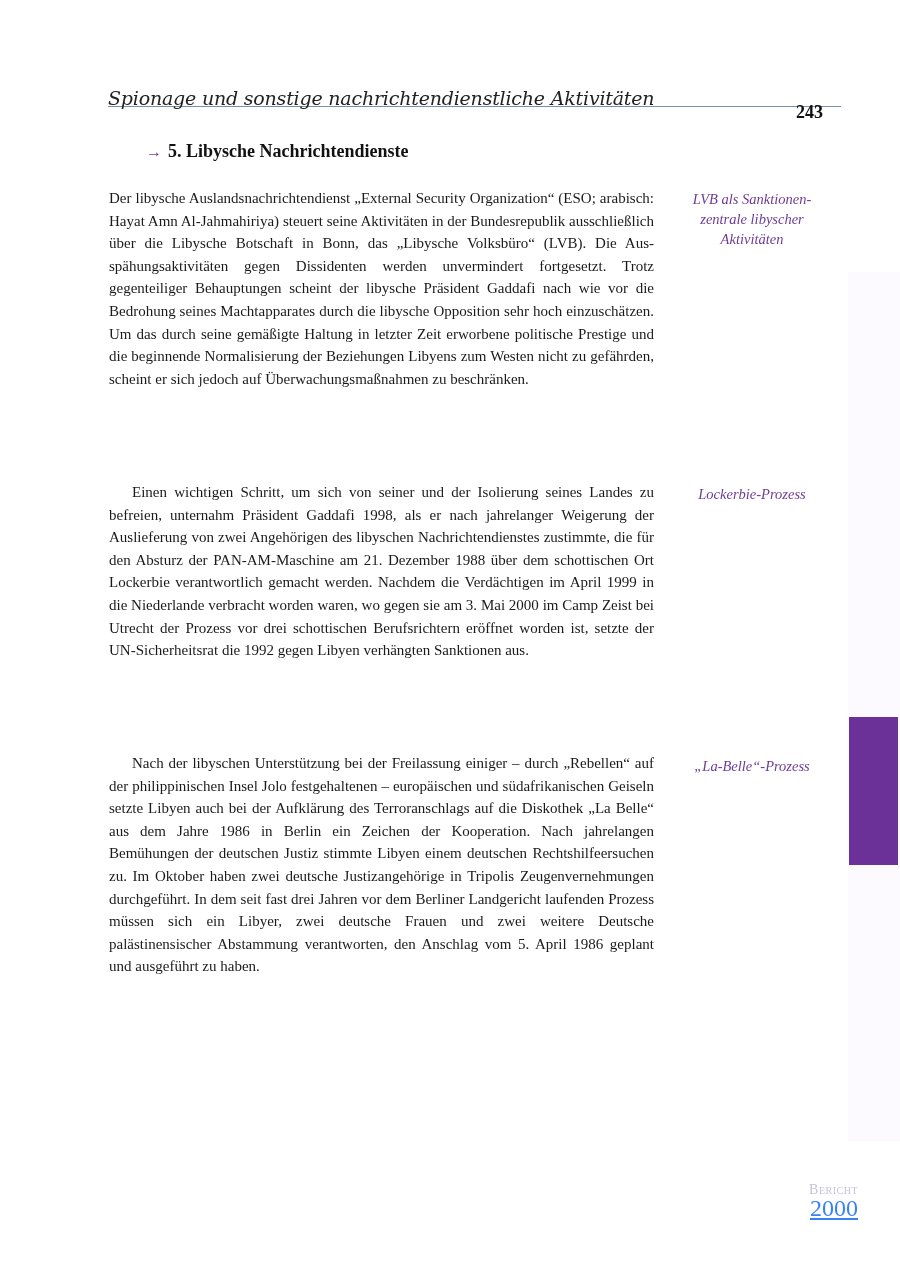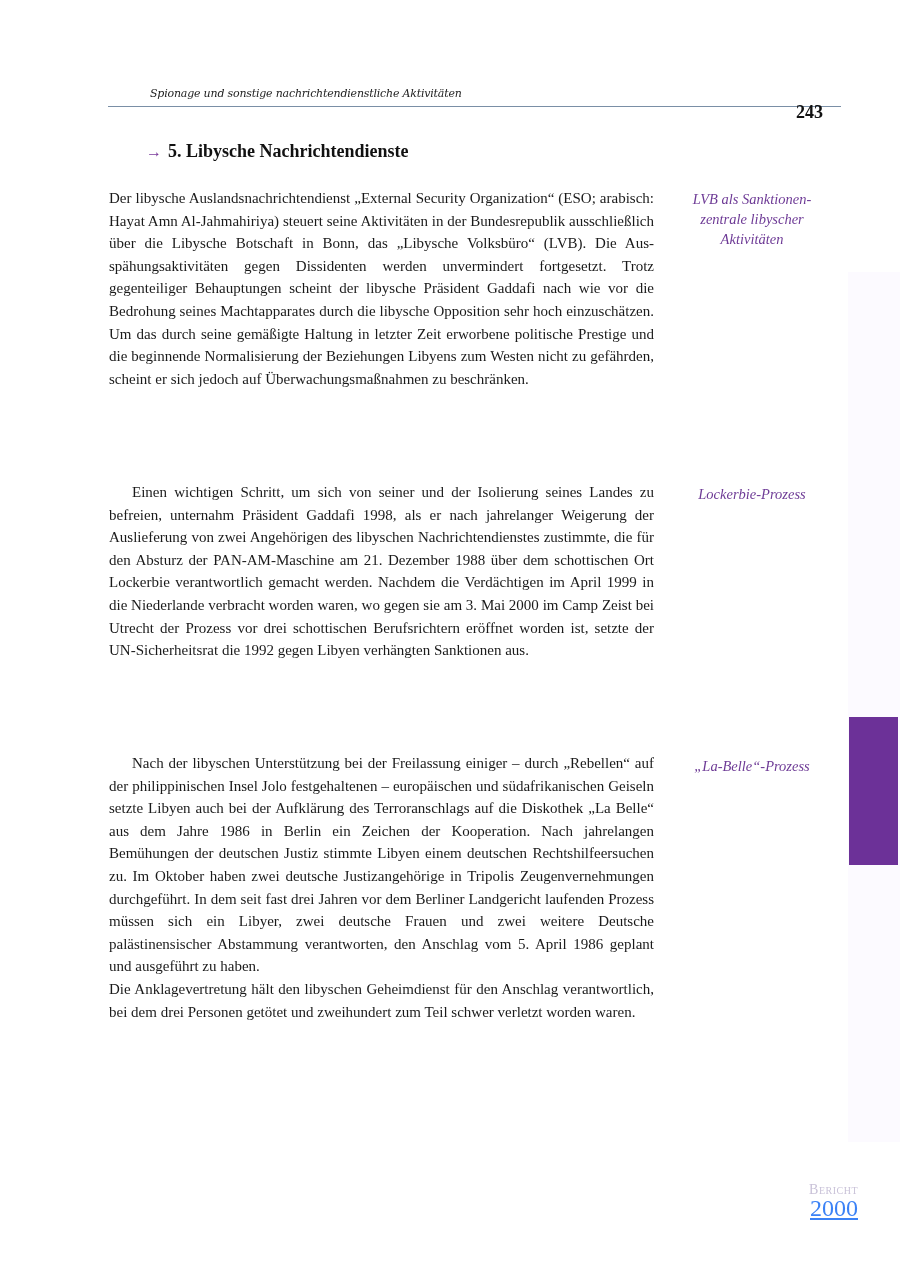--- a/index.html
+++ b/index.html
@@ -1,21 +1,21 @@
 <!DOCTYPE html>
 <html><head>
 <meta charset="utf-8">
 <style>
   html, body { margin: 0; padding: 0; background: #ffffff; }
   body { width: 900px; height: 1262px; position: relative; overflow: hidden;
          font-family: "DejaVu Serif", "Liberation Serif", serif; color: #1a1a1a; }
   .page-header { position: absolute; left: 108px; top: 86px; width: 733px; height: 20px;
                  border-bottom: 1px solid #7a8fa6; }
-  .running-title { position: absolute; left: 0; top: 1px; font-style: italic; font-size: 11px;
-                   font-family: "DejaVu Serif", serif; color: #222; letter-spacing: -0.2px; margin-left: 42px; }
+  .running-title { position: absolute; left: 0; top: 1px; font-style: italic; font-size: 19px;
+                   font-family: "DejaVu Serif", serif; color: #222; letter-spacing: -0.2px; }
   .page-number { position: absolute; right: 18px; top: 16px; font-weight: bold; font-size: 18px;
                  font-family: "Liberation Serif", serif; color: #111; }
   .section-heading { position: absolute; left: 146px; top: 141px; font-size: 18px; font-weight: bold;
                      font-family: "Liberation Serif", serif; color: #111; display: flex; align-items: center; gap: 6px; }
   .arrow-icon { color: #7a3a9a; font-size: 16px; font-weight: bold; }
   .body-col { position: absolute; left: 109px; width: 545px; font-family: "Liberation Serif", serif;
               font-size: 15px; line-height: 22.6px; text-align: justify; hyphens: manual; color: #1a1a1a; }
   .body-col p { margin: 0; }
   .indent { text-indent: 23px; }
   .p1 { top: 187px; }
@@ -51,21 +51,20 @@
 <div class="body-col p1">
   <p>Der libysche Auslandsnachrichtendienst „External Security Orga­nization“ (ESO; arabisch: Hayat Amn Al-Jahmahiriya) steuert seine Aktivitäten in der Bundesrepublik ausschließlich über die Libysche Botschaft in Bonn, das „Libysche Volksbüro“ (LVB). Die Aus­spähungsaktivitäten gegen Dissidenten werden unvermindert fort­gesetzt. Trotz gegenteiliger Behauptungen scheint der libysche Präsident Gaddafi nach wie vor die Bedrohung seines Macht­apparates durch die libysche Opposition sehr hoch einzuschätzen. Um das durch seine gemäßigte Haltung in letzter Zeit erworbene politische Prestige und die beginnende Normalisierung der Be­ziehungen Libyens zum Westen nicht zu gefährden, scheint er sich jedoch auf Überwachungsmaßnahmen zu beschränken.</p>
 </div>
 
 <div class="body-col p2">
   <p class="indent">Einen wichtigen Schritt, um sich von seiner und der Isolierung seines Landes zu befreien, unternahm Präsident Gaddafi 1998, als er nach jahrelanger Weigerung der Auslieferung von zwei Angehörigen des libyschen Nachrichtendienstes zustimmte, die für den Absturz der PAN-AM-Maschine am 21. Dezember 1988 über dem schottischen Ort Lockerbie verantwortlich gemacht werden. Nachdem die Verdächtigen im April 1999 in die Niederlande verbracht worden waren, wo gegen sie am 3. Mai 2000 im Camp Zeist bei Utrecht der Prozess vor drei schottischen Berufsrichtern eröffnet worden ist, setzte der UN-Sicherheitsrat die 1992 gegen Libyen verhängten Sanktionen aus.</p>
 </div>
 
 <div class="body-col p3">
   <p class="indent">Nach der libyschen Unterstützung bei der Freilassung einiger – durch „Rebellen“ auf der philippinischen Insel Jolo festgehalte­nen – europäischen und südafrikanischen Geiseln setzte Libyen auch bei der Aufklärung des Terroranschlags auf die Diskothek „La Belle“ aus dem Jahre 1986 in Berlin ein Zeichen der Kooperation. Nach jahrelangen Bemühungen der deutschen Justiz stimmte Libyen einem deutschen Rechtshilfeersuchen zu. Im Oktober haben zwei deutsche Justizangehörige in Tripolis Zeugenvernehmungen durchgeführt. In dem seit fast drei Jahren vor dem Berliner Land­gericht laufenden Prozess müssen sich ein Libyer, zwei deutsche Frauen und zwei weitere Deutsche palästinensischer Abstammung verantworten, den Anschlag vom 5. April 1986 geplant und aus­geführt zu haben.</p>
-  <p>Die Anklagevertretung hält den libyschen Geheimdienst für den Anschlag verantwortlich, bei dem drei Personen getötet und zwei­hundert zum Teil schwer verletzt worden waren.</p>
 </div>
 
 <div class="margin-note note1">LVB als Sanktionen­zentrale libyscher Aktivitäten</div>
 <div class="margin-note note2">Lockerbie-Prozess</div>
 <div class="margin-note note3">„La-Belle“-Prozess</div>
 
 <div class="logo">
   <div class="logo-top">Bericht</div>
   <div class="logo-bottom">2000</div>
 </div>

